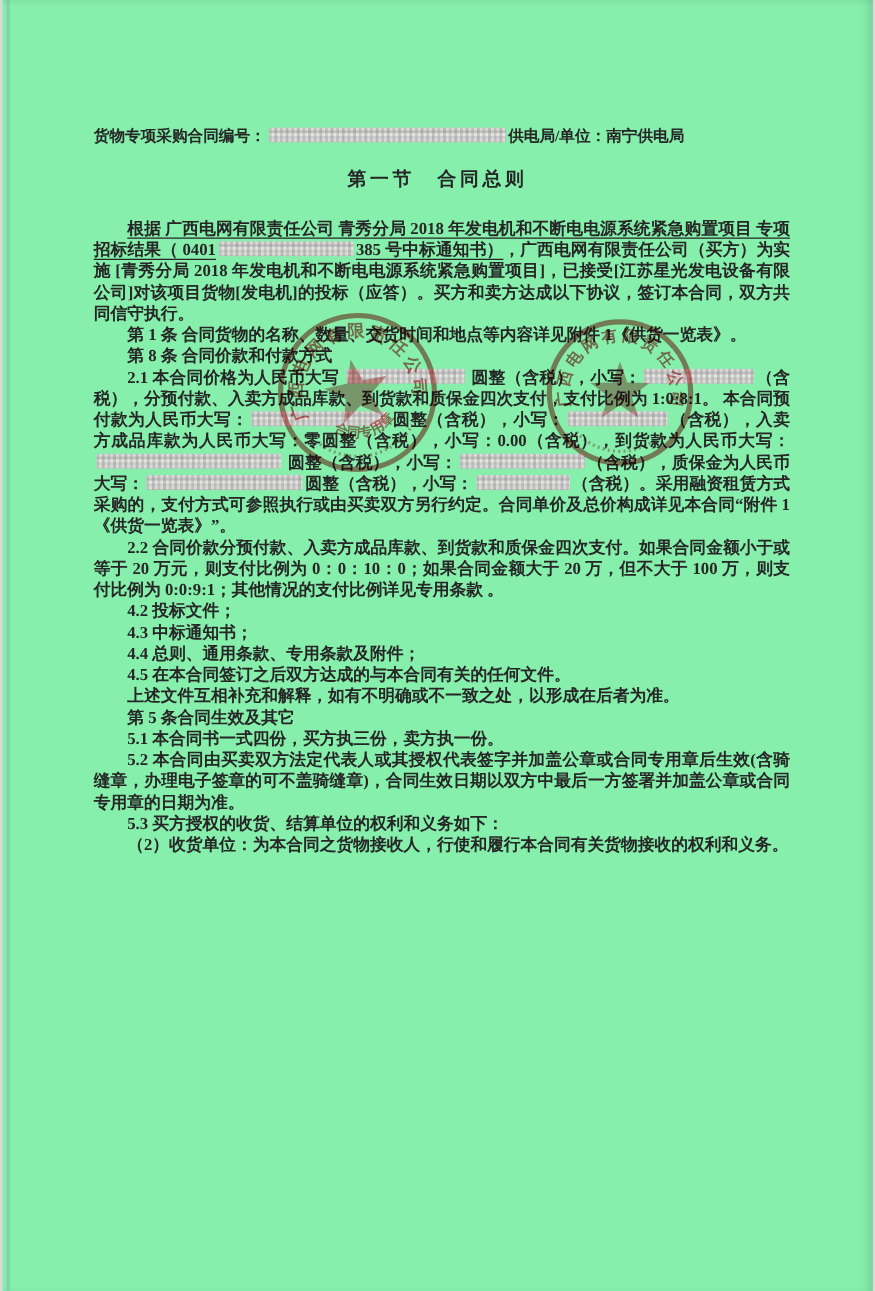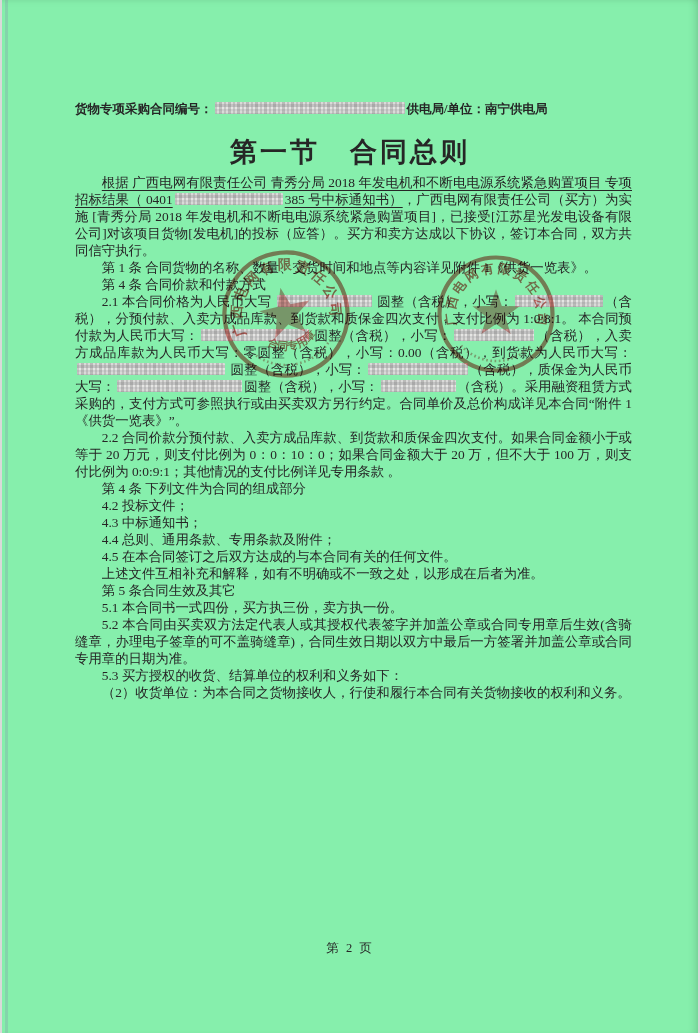--- a/index.html
+++ b/index.html
@@ -6,23 +6,23 @@
   .page{
     position:relative;width:696px;height:1033px;margin:0 auto;
     background:#86efac;
     box-shadow:inset -7px 0 10px -6px rgba(0,0,0,.18), inset 0 5px 8px -6px rgba(0,0,0,.10);
     font-family:"Liberation Serif","DejaVu Serif",serif;
     color:#262626;
     overflow:hidden;
   }
   .scan-edge-left{position:absolute;left:3px;top:0;width:3px;height:100%;background:rgba(130,150,170,.30);}
   .header-line{position:absolute;left:73px;top:101px;width:560px;font-size:12.5px;font-weight:bold;white-space:nowrap;}
-  .title{position:absolute;left:0;top:134px;width:100%;text-align:center;font-size:27px;font-weight:bold;letter-spacing:3px;margin:0;}
+  .title{position:absolute;left:0;top:134px;width:100%;text-align:center;font-size:15px;font-weight:bold;letter-spacing:3px;margin:0;}
   .content{position:absolute;left:73px;top:174px;width:557px;font-size:13.4px;line-height:17px;text-align:justify;}
-  .content p{margin:0;text-indent:2em;}
+  .content p{margin:0;text-indent:2em;font-weight:bold;}
   .ul{text-decoration:underline;text-underline-offset:3px;text-decoration-thickness:1px;}
   .redact{
     display:inline-block;height:12px;vertical-align:-1px;margin:0 2px;border-radius:1px;
     background-color:#dcdcda;
     background-image:
       linear-gradient(90deg, rgba(150,150,150,.38) 25%, rgba(0,0,0,0) 25% 50%, rgba(110,110,110,.30) 50% 75%, rgba(0,0,0,0) 75%),
       linear-gradient(0deg, rgba(205,205,205,.8) 25%, rgba(232,232,230,.8) 25% 50%, rgba(188,188,188,.8) 50% 75%, rgba(218,218,216,.8) 75%);
     background-size:9px 9px,9px 9px;
   }
   .footer{position:absolute;left:0;top:940px;width:100%;text-align:center;font-size:12.5px;letter-spacing:2px;}
@@ -35,24 +35,23 @@
 <div class="page">
   <div class="scan-edge-left"></div>
 
   <div class="header-line"><span>货物专项采购合同编号：</span><span class="redact" style="width: 190px;"></span><span>供电局/单位：南宁供电局</span></div>
 
   <h1 class="title">第一节　合同总则</h1>
 
   <div class="content" id="content">
       <p><span class="ul">根据 广西电网有限责任公司 青秀分局 2018 年发电机和不断电电源系统紧急购置项目 专项招标结果（ 0401</span><span class="redact" style="width: 108px;"></span><span class="ul">385 号中标通知书）</span><span>，广西电网有限责任公司（买方）为实施 [青秀分局 2018 年发电机和不断电电源系统紧急购置项目]，已接受[江苏星光发电设备有限公司]对该项目货物[发电机]的投标（应答）。买方和卖方达成以下协议，签订本合同，双方共同信守执行。</span></p>
       <p><span>第 1 条  合同货物的名称、数量、交货时间和地点等内容详见附件 1《供货一览表》。</span></p>
-      <p><span>第 4 条  合同价款和付款方式</span></p>
+      <p><span>第 8 条  合同价款和付款方式</span></p>
       <p><span>2.1 本合同价格为人民币大写 </span><span class="redact" style="width: 95px;"></span><span> 圆整（含税），小写：</span><span class="redact" style="width: 88px;"></span><span>（含税），分预付款、入卖方成品库款、到货款和质保金四次支付，支付比例为 1:0:8:1。 本合同预付款为人民币大写：</span><span class="redact" style="width: 108px;"></span><span> 圆整（含税），小写：</span><span class="redact" style="width: 80px;"></span><span>（含税），入卖方成品库款为人民币大写：零圆整（含税），小写：0.00（含税），到货款为人民币大写：</span><span class="redact" style="width: 148px;"></span><span> 圆整（含税），小写：</span><span class="redact" style="width: 100px;"></span><span>（含税），质保金为人民币大写：</span><span class="redact" style="width: 125px;"></span><span>圆整（含税），小写：</span><span class="redact" style="width: 75px;"></span><span>（含税）。采用融资租赁方式采购的，支付方式可参照执行或由买卖双方另行约定。合同单价及总价构成详见本合同“附件 1《供货一览表》”。</span></p>
       <p><span>2.2  合同价款分预付款、入卖方成品库款、到货款和质保金四次支付。如果合同金额小于或等于 20 万元，则支付比例为 0：0：10：0；如果合同金额大于 20 万，但不大于 100 万，则支付比例为 0:0:9:1；其他情况的支付比例详见专用条款 。</span></p>
-      <p><span>第 4 条  下列文件为合同的组成部分</span></p>
       <p><span>4.2 投标文件；</span></p>
       <p><span>4.3 中标通知书；</span></p>
       <p><span>4.4 总则、通用条款、专用条款及附件；</span></p>
       <p><span>4.5 在本合同签订之后双方达成的与本合同有关的任何文件。</span></p>
       <p><span>上述文件互相补充和解释，如有不明确或不一致之处，以形成在后者为准。</span></p>
       <p><span>第 5 条合同生效及其它</span></p>
       <p><span>5.1 本合同书一式四份，买方执三份，卖方执一份。</span></p>
       <p><span>5.2  本合同由买卖双方法定代表人或其授权代表签字并加盖公章或合同专用章后生效(含骑缝章，办理电子签章的可不盖骑缝章)，合同生效日期以双方中最后一方签署并加盖公章或合同专用章的日期为准。</span></p>
       <p><span>5.3  买方授权的收货、结算单位的权利和义务如下：</span></p>
       <p><span>（2）收货单位：为本合同之货物接收人，行使和履行本合同有关货物接收的权利和义务。</span></p>
@@ -74,14 +73,13 @@
         <svg width="130" height="130" viewBox="0 0 130 130">
           <circle cx="65" cy="65" r="56.5" fill="none" stroke="#c23b31" stroke-width="4.2" opacity="0.72"></circle>
           <path id="ringArc1" d="M 26.2 79.1 A 41.3 41.3 0 1 1 103.8 79.1" fill="none"></path>
           <text fill="#c23b31" opacity="0.82" font-size="12.7" font-weight="bold" font-family="Liberation Serif, DejaVu Serif, serif"><textPath href="#ringArc1" startOffset="50%" text-anchor="middle" textLength="152" lengthAdjust="spacing">广西电网有限责任公司</textPath></text>
           <path d="M65.0,40.2L70.8,57.0L88.6,57.3L74.4,68.1L79.6,85.0L65.0,74.9L50.4,85.0L55.6,68.1L41.4,57.3L59.2,57.0Z" fill="#c23b31" opacity="0.55"></path>
           <path d="M 30.1 96.6 A 47.2 47.2 0 0 0 99.9 96.6" fill="none" stroke="#c23b31" stroke-width="2.6" stroke-dasharray="1.6 2.6" opacity="0.5"></path>
         </svg>
       </div>
     </div>
 
-  <div class="footer">第 2 页</div>
 </div>
 
 </body></html>

